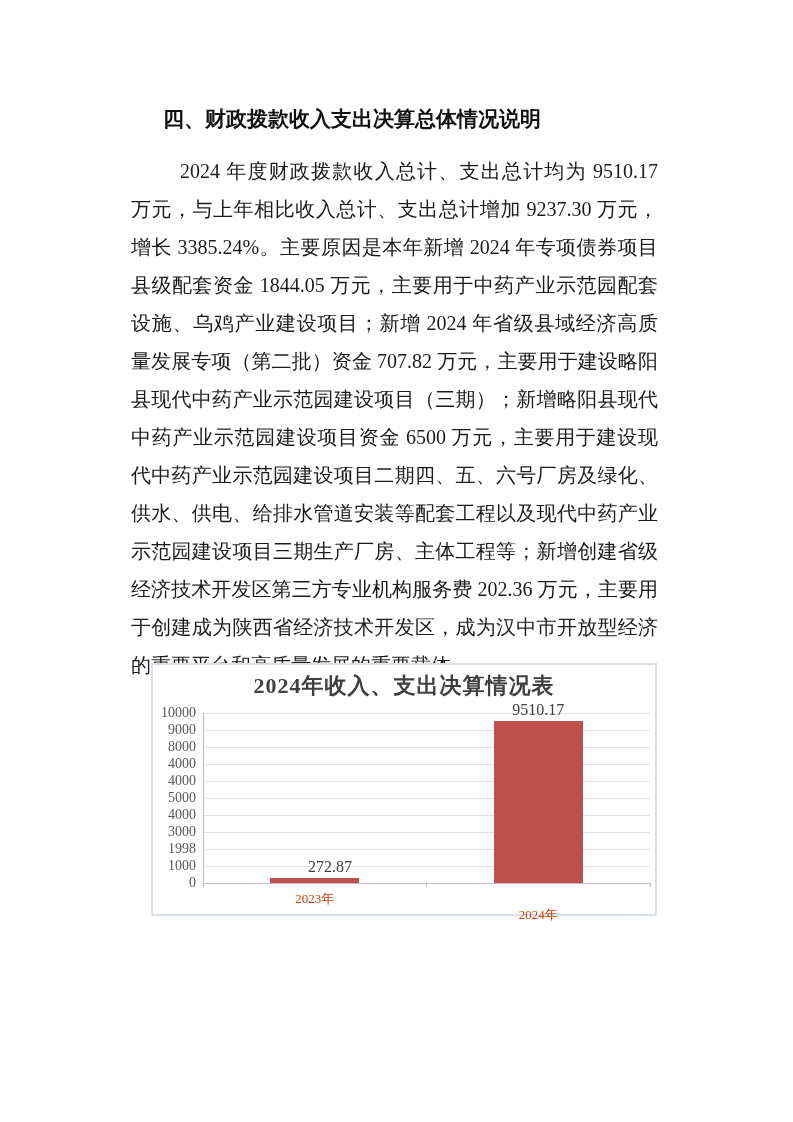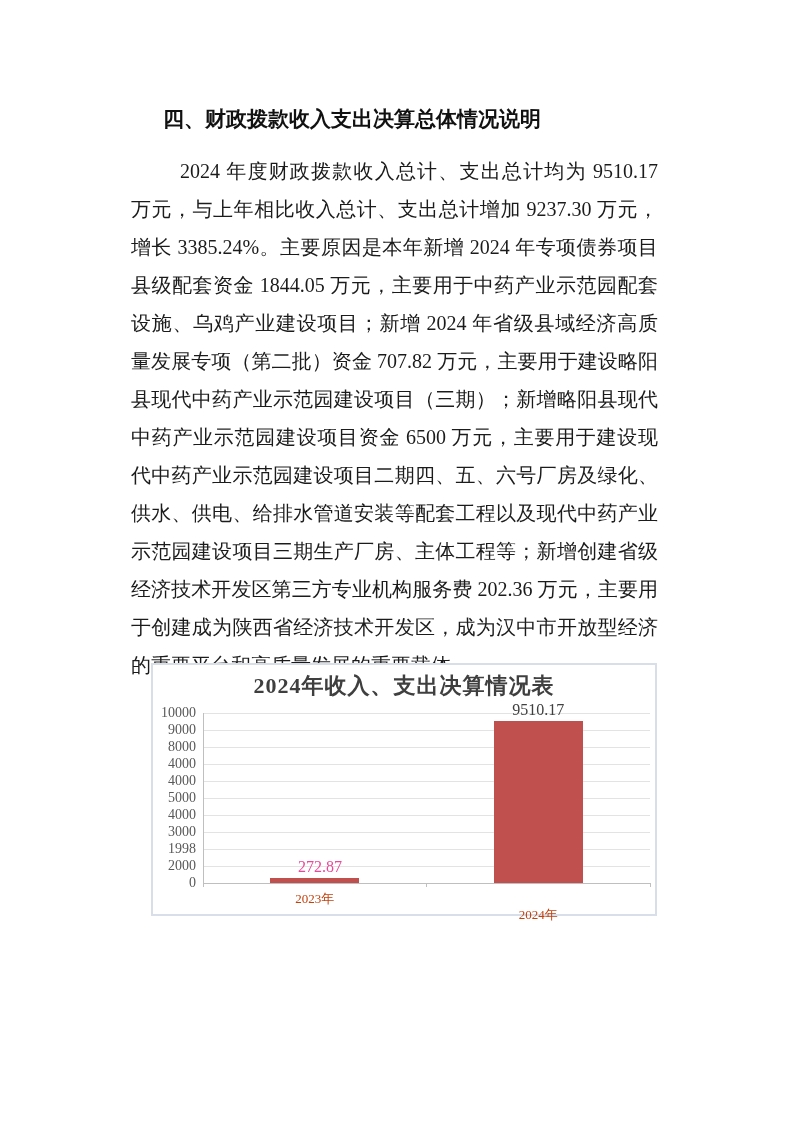--- a/index.html
+++ b/index.html
@@ -75,42 +75,42 @@
     <h2 class="heading">四、财政拨款收入支出决算总体情况说明</h2>
     <p class="body-text">2024 年度财政拨款收入总计、支出总计均为 9510.17 万元，与上年相比收入总计、支出总计增加 9237.30 万元，增长 3385.24%。主要原因是本年新增 2024 年专项债券项目县级配套资金 1844.05 万元，主要用于中药产业示范园配套设施、乌鸡产业建设项目；新增 2024 年省级县域经济高质量发展专项（第二批）资金 707.82 万元，主要用于建设略阳县现代中药产业示范园建设项目（三期）；新增略阳县现代中药产业示范园建设项目资金 6500 万元，主要用于建设现代中药产业示范园建设项目二期四、五、六号厂房及绿化、供水、供电、给排水管道安装等配套工程以及现代中药产业示范园建设项目三期生产厂房、主体工程等；新增创建省级经济技术开发区第三方专业机构服务费 202.36 万元，主要用于创建成为陕西省经济技术开发区，成为汉中市开放型经济的重要平台和高质量发展的重要载体。</p>
   </div>
 
   <figure class="chart" style="margin:0;">
     <div class="chart-title">2024年收入、支出决算情况表</div>
     <div class="plot">
         <div class="gridline" style="top: 169.5px; background: rgb(191, 191, 191);"></div>
         <div class="ytick" style="top: 163px; color: rgb(89, 89, 89);">0</div>
         <div class="gridline" style="top: 152.5px; background: rgb(227, 227, 227);"></div>
-        <div class="ytick" style="top: 146px; color: rgb(89, 89, 89);">2000</div>
+        <div class="ytick" style="top: 146px; color: rgb(89, 89, 89);">1000</div>
         <div class="gridline" style="top: 135.5px; background: rgb(227, 227, 227);"></div>
         <div class="ytick" style="top: 129px; color: rgb(89, 89, 89);">1998</div>
         <div class="gridline" style="top: 118.5px; background: rgb(227, 227, 227);"></div>
         <div class="ytick" style="top: 112px; color: rgb(89, 89, 89);">3000</div>
         <div class="gridline" style="top: 101.5px; background: rgb(227, 227, 227);"></div>
         <div class="ytick" style="top: 95px; color: rgb(89, 89, 89);">4000</div>
         <div class="gridline" style="top: 84.5px; background: rgb(227, 227, 227);"></div>
         <div class="ytick" style="top: 78px; color: rgb(89, 89, 89);">5000</div>
         <div class="gridline" style="top: 67.5px; background: rgb(227, 227, 227);"></div>
         <div class="ytick" style="top: 61px; color: rgb(89, 89, 89);">4000</div>
         <div class="gridline" style="top: 50.5px; background: rgb(227, 227, 227);"></div>
         <div class="ytick" style="top: 44px; color: rgb(89, 89, 89);">4000</div>
         <div class="gridline" style="top: 33.5px; background: rgb(227, 227, 227);"></div>
         <div class="ytick" style="top: 27px; color: rgb(89, 89, 89);">8000</div>
         <div class="gridline" style="top: 16.5px; background: rgb(227, 227, 227);"></div>
         <div class="ytick" style="top: 10px; color: rgb(89, 89, 89);">9000</div>
         <div class="gridline" style="top: -0.5px; background: rgb(227, 227, 227);"></div>
         <div class="ytick" style="top: -7px; color: rgb(89, 89, 89);">10000</div>
         <div class="yaxis" style="left: -0.5px; background: rgb(191, 191, 191);"></div>
         <div class="bar" style="left: 67.25px; width: 89px; height: 4.63879px; background: rgb(192, 80, 77);"></div>
-        <div class="bar-label" style="left: 67px; bottom: 8.63879px; color: #ec4899;">272.87</div>
+        <div class="bar-label" style="left: 77px; bottom: 8.63879px; color: #404040;">272.87</div>
         <div class="xtick-label" style="left: 51.75px; top: 178px;">2023年</div>
         <div class="xtick" style="left: -0.5px; top: 170px; background: rgb(191, 191, 191);"></div>
         <div class="bar" style="left: 290.75px; width: 89px; height: 161.673px; background: rgb(192, 80, 77);"></div>
         <div class="bar-label" style="left: 285.25px; bottom: 165.673px; color: rgb(64, 64, 64);">9510.17</div>
         <div class="xtick-label" style="left: 275.25px; top: 194px;">2024年</div>
         <div class="xtick" style="left: 223px; top: 170px; background: rgb(191, 191, 191);"></div>
         <div class="xtick" style="left: 446.5px; top: 170px; background: rgb(191, 191, 191);"></div>
       </div>
   </figure>
 

